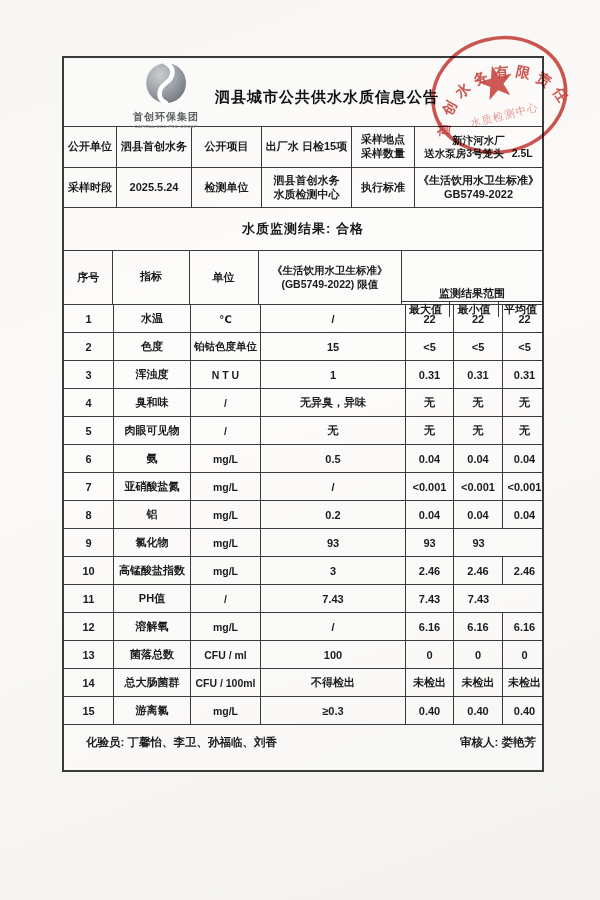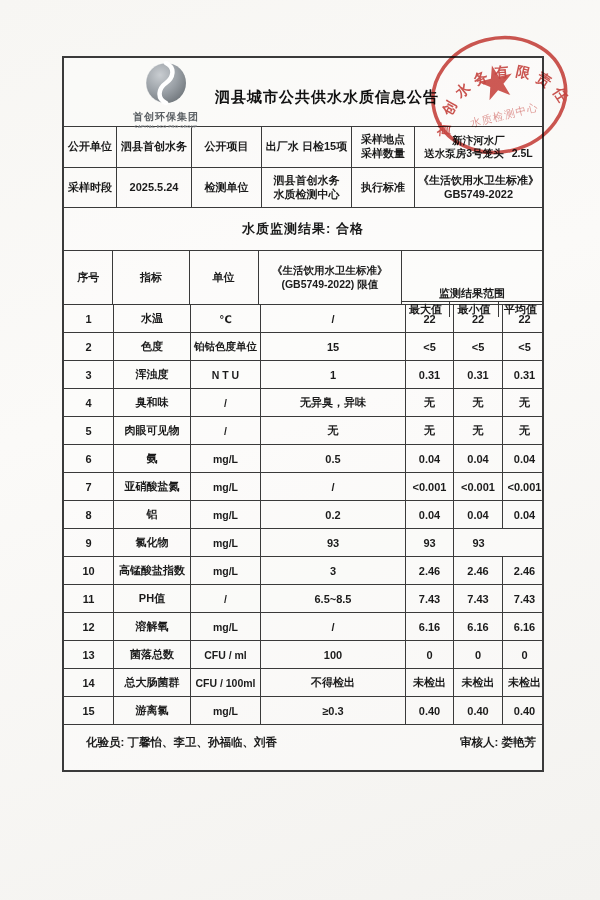--- a/index.html
+++ b/index.html
@@ -38,21 +38,21 @@
   
   .result-row{
     height:42px;border-top:1px solid #3a3a3a;display:flex;align-items:center;
     justify-content:center;font-size:13px;letter-spacing:1px;
   }
   
   .thead{display:flex;height:54px;border-top:1px solid #3a3a3a;box-sizing:border-box;
          font-size:11px;text-align:center;}
   .hc{display:flex;align-items:center;justify-content:center;box-sizing:border-box;
       border-right:1px solid #3a3a3a;line-height:1.3;flex-direction:column;}
-  .hc.c0{width:50px;}.hc.c1{width:77px;}.hc.c2{width:70px;}.hc.c3{width:145px;font-size:10.5px;}
+  .hc.c0{width:50px;}.hc.c1{width:77px;font-family:Liberation Mono, monospace;}.hc.c2{width:70px;}.hc.c3{width:145px;font-size:10.5px;}
   .range-block{width:140px;display:flex;flex-direction:column;}
   .range-title{height:22px;border-bottom:1px solid #3a3a3a;display:flex;
                align-items:center;justify-content:center;margin-top:35px;}
   .range-cells{flex:1;display:flex;}
   .rc{display:flex;align-items:center;justify-content:center;box-sizing:border-box;}
   .rc.r0{width:48px;border-right:1px solid #3a3a3a;}
   .rc.r1{width:49px;border-right:1px solid #3a3a3a;text-align:right;}
   .rc.r2{width:43px;}
   
   .tbody{font-size:11px;text-align:center;}
@@ -244,21 +244,20 @@
     <div class="tc">3</div>
     <div class="tc">2.46</div>
     <div class="tc">2.46</div>
     <div class="tc">2.46</div>
   </div>
 
   <div class="trow">
     <div class="tc">11</div>
     <div class="tc">PH值</div>
     <div class="tc">/</div>
-    <div class="tc">6.5~8.5</div>
     <div class="tc">7.43</div>
     <div class="tc">7.43</div>
     <div class="tc">7.43</div>
   </div>
 
   <div class="trow">
     <div class="tc">12</div>
     <div class="tc">溶解氧</div>
     <div class="tc">mg/L</div>
     <div class="tc">/</div>

